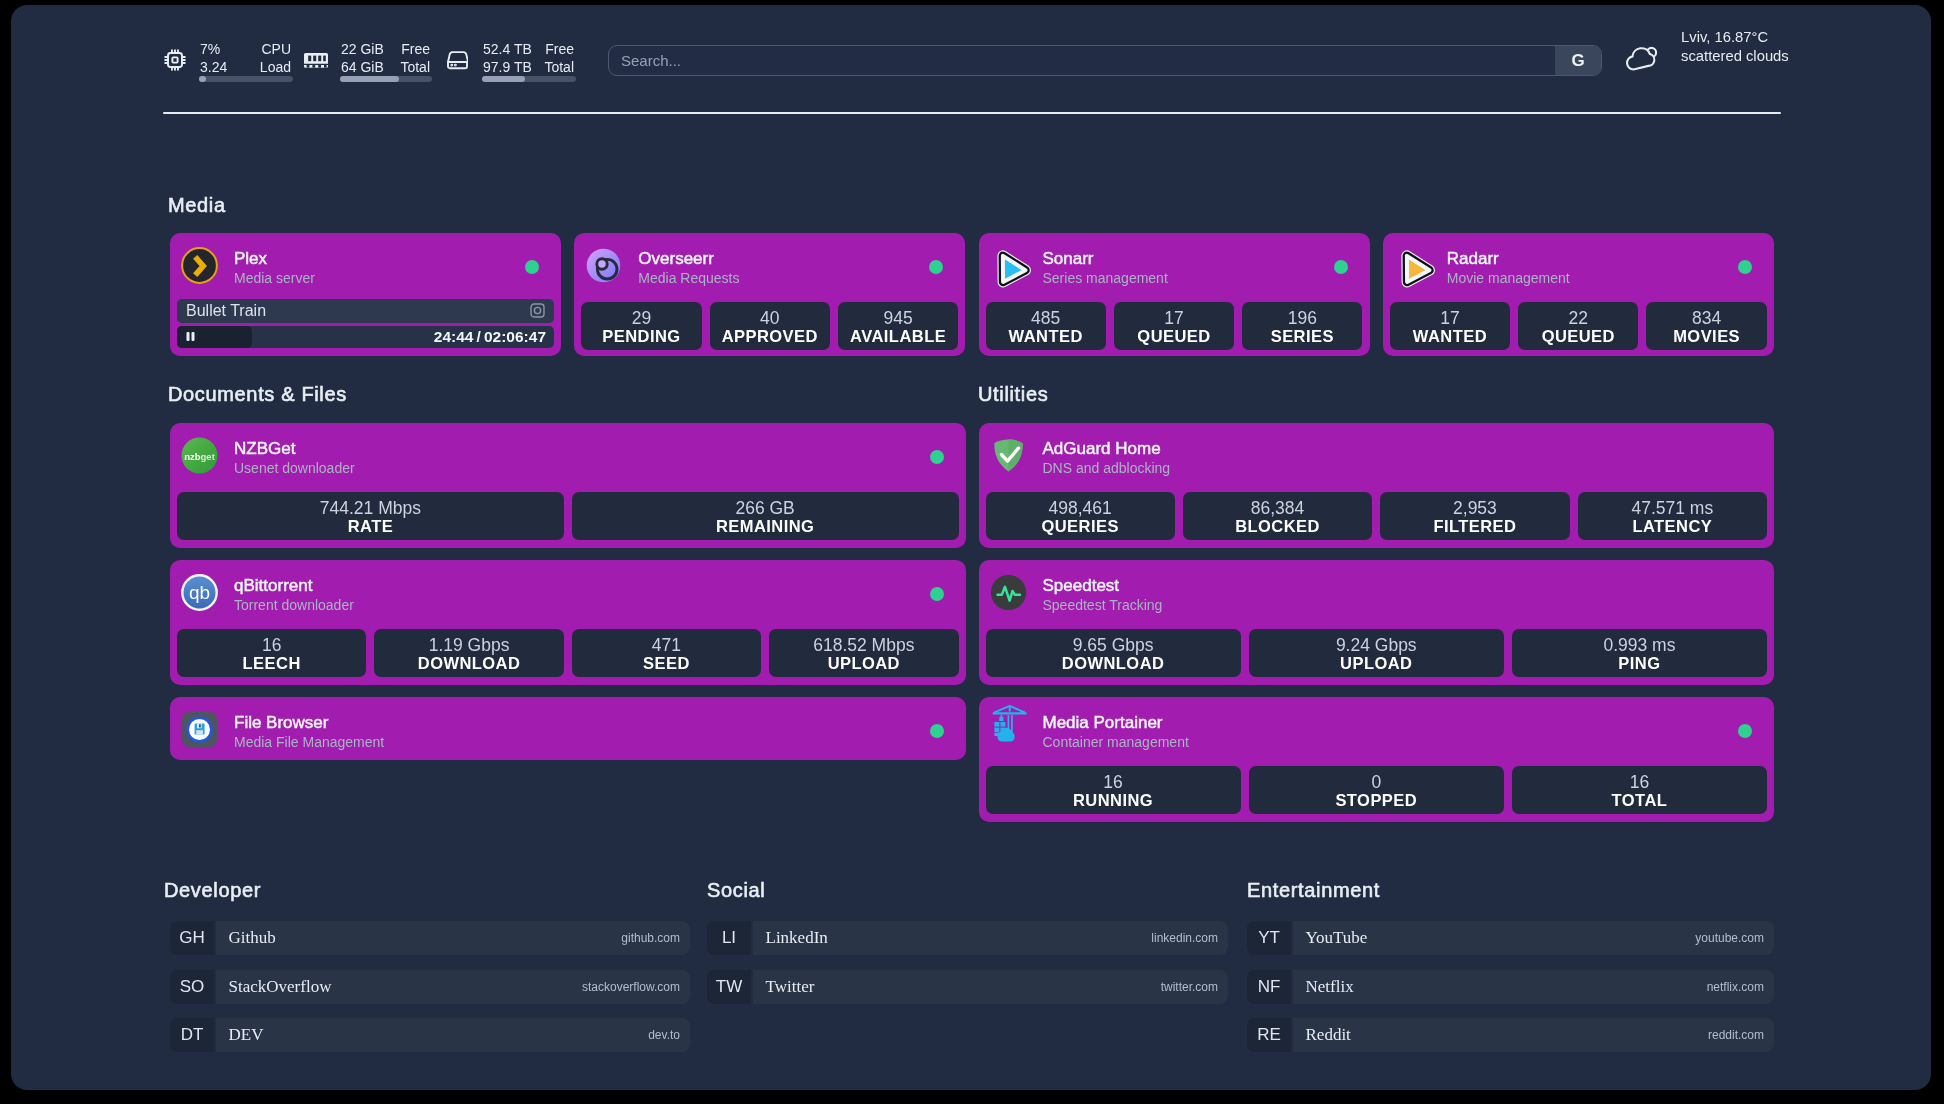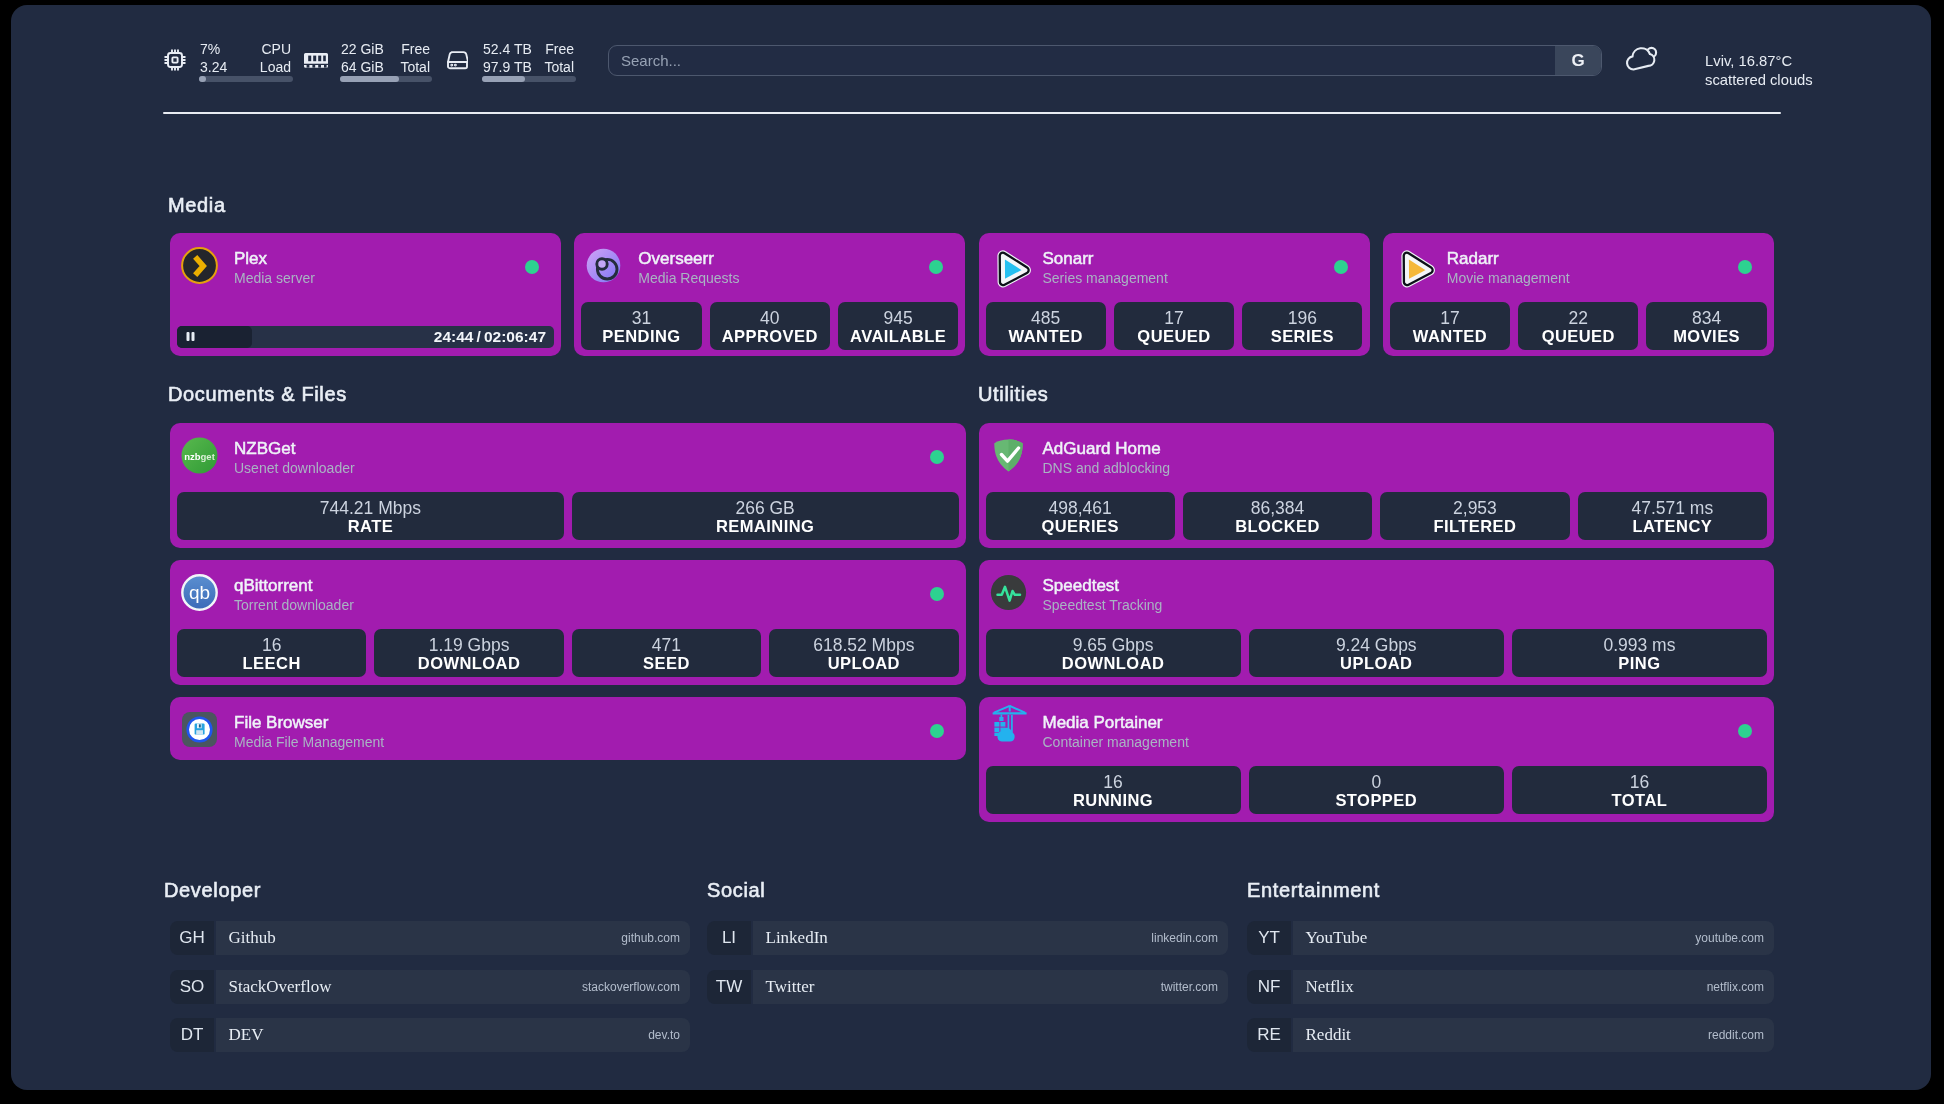--- a/index.html
+++ b/index.html
@@ -79,36 +79,43 @@
     <div class="rwfill" style="width:43px"></div>
   </div>
 <div class="abs" style="left:608px;top:45px;width:994px;height:31px;border:1.5px solid #4d586e;border-radius:9px;background:#222c44;overflow:hidden;">
 <div style="position:absolute;left:12px;top:0;bottom:0;display:flex;align-items:center;font-size:15px;color:#97a2b4;">Search...</div>
 <div style="position:absolute;right:0;top:0;bottom:0;width:46px;background:#3a465b;display:flex;align-items:center;justify-content:center;color:#eef1f6;font-size:17px;font-weight:700;">G</div>
 </div>
 <svg class="abs" style="left:1622px;top:42px" width="40" height="34" viewBox="0 0 40 34" fill="none" stroke="#e7ecf3" stroke-width="2.1" stroke-linecap="round">
 <circle cx="29.5" cy="10.5" r="4.6"></circle>
 <path d="M11.5 27.5a6.6 6.6 0 0 1-1-13.1 9 9 0 0 1 17.4-2.3 6 6 0 0 1-1.6 11.8z" fill="#212b41"></path>
 </svg>
-<div class="abs" style="left:1681px;top:52px;font-size:14.8px;line-height:18.6px;color:#e7ecf3;margin-left:24px;">Lviv, 16.87°C<br>scattered clouds</div>
+<div class="abs" style="left:1681px;top:28px;font-size:14.8px;line-height:18.6px;color:#e7ecf3;">Lviv, 16.87°C<br>scattered clouds</div>
 <div class="abs" style="left:163px;top:112px;width:1618px;height:2px;background:#e8ecf2;border-radius:1px;"></div>
 <div class="h1" style="left:168px;top:192px;">Media</div>
 <div class="h1" style="left:168px;top:381px;">Documents &amp; Files</div>
 <div class="h1" style="left:978px;top:381px;">Utilities</div>
 <div class="h1" style="left:164px;top:877px;">Developer</div>
 <div class="h1" style="left:707px;top:877px;">Social</div>
 <div class="h1" style="left:1247px;top:877px;">Entertainment</div>
 <div class="card" style="left:170px;top:233px;width:391px;height:123px;">
     <div class="sicon"><svg width="37" height="37" viewBox="0 0 37 37">
         <circle cx="18.5" cy="18.5" r="17.4" fill="#24262b" stroke="#e5a00d" stroke-width="2"></circle>
         <path d="M14.2 9.8 L22.2 19 L14.2 28.2" fill="none" stroke="#ebaf00" stroke-width="5.6"></path>
       </svg></div>
     <div class="stitle">Plex</div>
     <div class="ssub">Media server</div>
     <div class="dot" style="right:22px;"></div>
+<div style="position:absolute;left:7px;right:7px;top:66px;height:23.5px;background:#2e3950;border-radius:5px;">
+ <div style="position:absolute;left:9px;top:0;bottom:0;display:flex;align-items:center;font-size:16px;color:#dde3ec;">Bullet Train</div>
+ <div style="position:absolute;right:9px;top:4px;"><svg width="15" height="15" viewBox="0 0 15 15" fill="none" stroke="#8a95a7" stroke-width="1.4">
+          <rect x="1" y="1" width="13" height="13" rx="3.2"></rect>
+          <circle cx="7.5" cy="7.5" r="3.1"></circle>
+        </svg></div>
+</div>
 <div style="position:absolute;left:7px;right:7px;top:92.5px;height:22px;background:#273147;border-radius:5px;">
  <div style="position:absolute;left:0;top:0;bottom:0;width:20%;background:#1a2232;border-radius:5px;"></div>
  <svg style="position:absolute;left:9px;top:6.5px" width="9" height="9" viewBox="0 0 9 9" fill="#e8edf4">
         <rect x="0.5" width="3" height="9" rx="1"></rect>
         <rect x="5.5" width="3" height="9" rx="1"></rect>
       </svg>
  <div style="position:absolute;right:8px;top:0;bottom:0;display:flex;align-items:center;font-size:15.5px;font-weight:700;color:#f2f5f9;">24:44 / 02:06:47</div>
 </div>
   </div>
 <div class="card" style="left:574.3px;top:233px;width:391px;height:123px;">
@@ -122,21 +129,21 @@
         </defs>
 <circle cx="18.5" cy="18.5" r="16.8" fill="url(#ovg)"></circle>
 <circle cx="22.2" cy="22.2" r="9.8" fill="none" stroke="#242d3d" stroke-width="2.9"></circle>
 <circle cx="17" cy="17" r="5.2" fill="#c4a7f6" stroke="#242d3d" stroke-width="2.9"></circle>
 </svg></div>
     <div class="stitle">Overseerr</div>
     <div class="ssub">Media Requests</div>
     <div class="dot" style="right:22px;"></div>
     <div class="stats">
       <div class="stat">
-        <div class="sval">31</div>
+        <div class="sval">29</div>
         <div class="slab">PENDING</div>
       </div>
       <div class="stat">
         <div class="sval">40</div>
         <div class="slab">APPROVED</div>
       </div>
       <div class="stat">
         <div class="sval">945</div>
         <div class="slab">AVAILABLE</div>
       </div>

